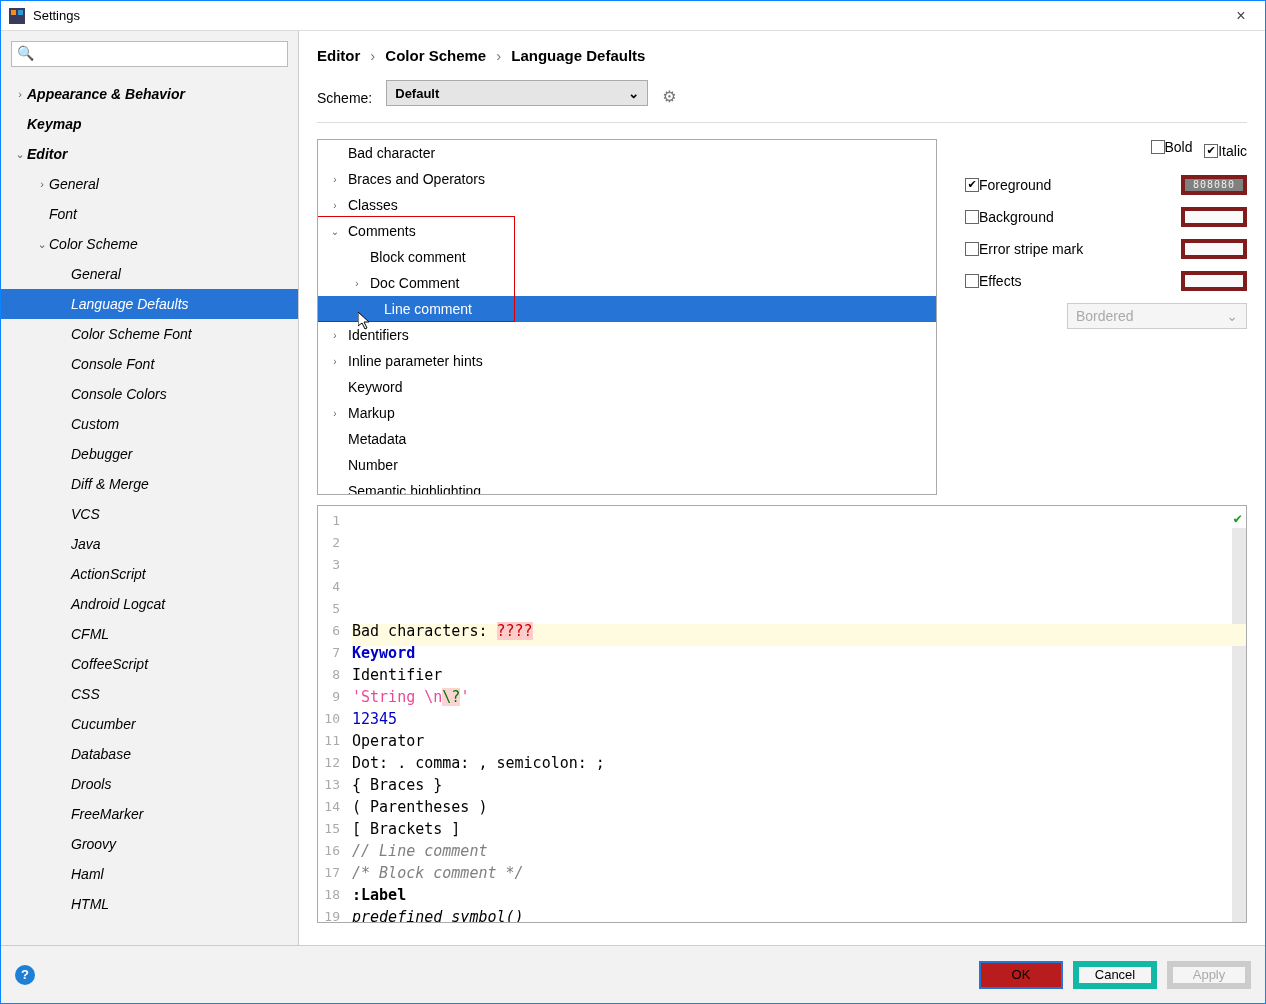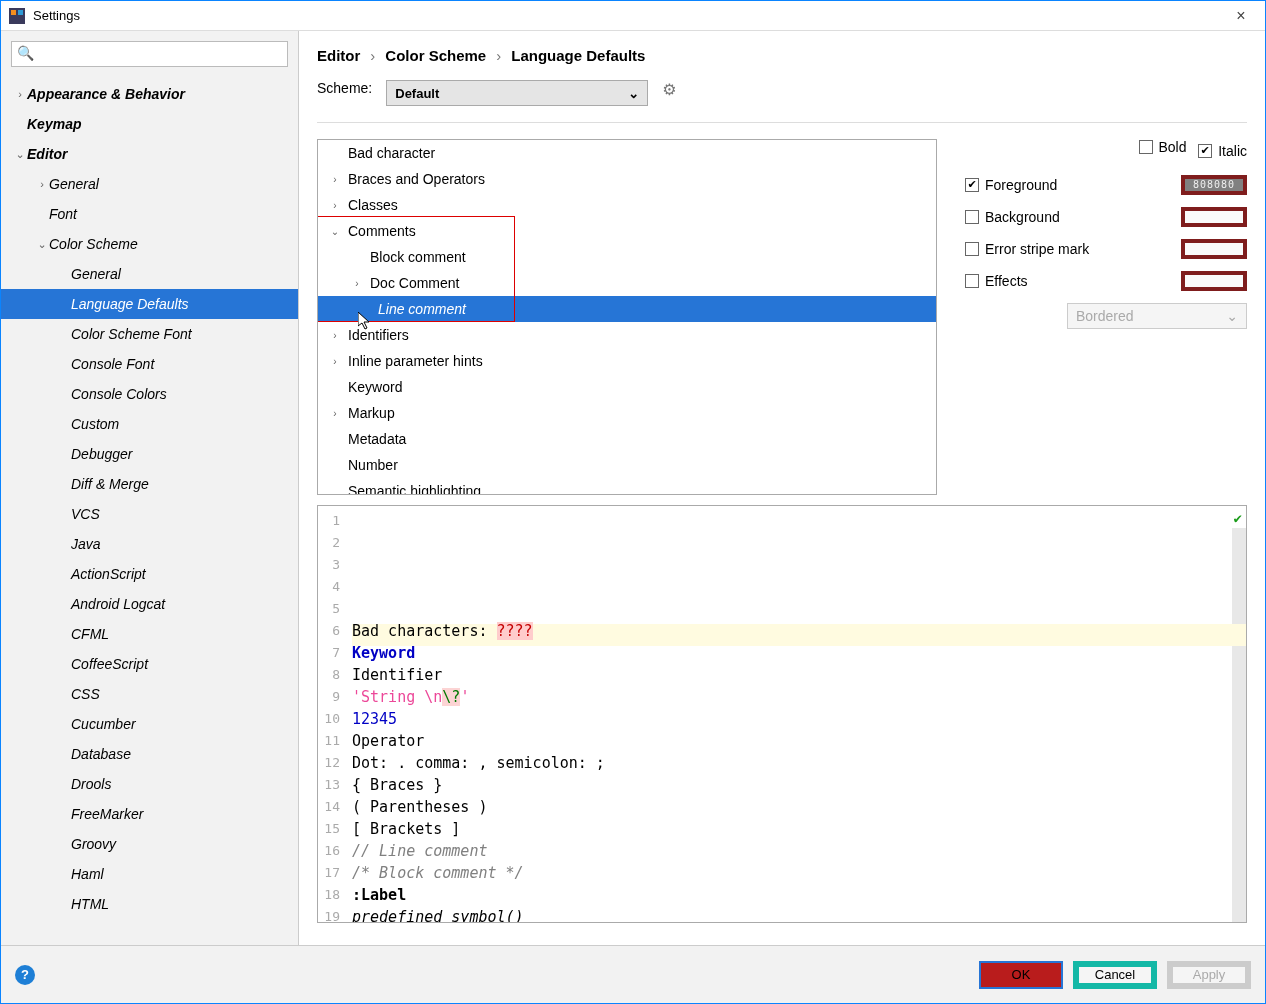--- a/index.html
+++ b/index.html
@@ -21,37 +21,37 @@
 .tree-item.selected { background: #2675d6; color:#fff; }
 .tg { width:14px; text-align:center; color:#666; font-size:11px; }
 .tree-item.selected .tg { color:#fff; }
 .indent0 { padding-left: 12px; }
 .indent1 { padding-left: 34px; }
 .indent2 { padding-left: 56px; }
 .right-panel { flex:1; display:flex; flex-direction:column; padding: 12px 18px 0 18px; min-width:0;}
 .breadcrumb { display:flex; align-items:center; gap:10px; font-size:15px; padding:4px 0 10px 0; }
 .breadcrumb .crumb { font-weight:600; }
 .breadcrumb .sep { color:#777; }
-.scheme-row { display:flex; align-items:flex-start; gap:14px; padding:6px 0 16px 0; border-bottom:1px solid #ddd;}
+.scheme-row { display:flex; align-items:flex-end; gap:14px; padding:6px 0 16px 0; border-bottom:1px solid #ddd;}
 .scheme-label { font-size:14px; }
 .scheme-select { width:262px; height:26px; border:1px solid #aaa; background:#e5e5e5; display:flex; align-items:center; padding:0 8px; font-weight:600; justify-content:space-between; cursor:pointer;}
 .gear { color:#777; cursor:pointer; font-size:16px;}
 .detail-row { display:flex; gap:28px; margin-top:16px; min-height:0;}
 .cat-tree-wrap { width: 620px; height: 356px; border:1px solid #aaa; background:#fff; overflow-y:auto; position:relative;}
 .cat-item { display:flex; align-items:center; height:26px; cursor:pointer; font-size:14px;}
 .cat-item .ct { width:14px; text-align:center; color:#666; font-size:10px; margin-left:6px;}
 .cat-item.selected { background:#2675d6; color:#fff;}
 .cat-item.selected .ct { color:#fff; }
 .ci0 { padding-left: 4px;}
 .ci1 { padding-left: 26px;}
 .highlight-box { position:absolute; border:1px solid #d00; pointer-events:none;}
 .props { flex:1; padding-top:0; font-size:14px;}
 .font-style-row{ text-align:right; margin-bottom:10px;}
 .prop-row { display:flex; align-items:center; height:32px; justify-content:space-between;}
-.chk { display:inline-flex; align-items:center; gap:6px; cursor:pointer;}
+.chk { display:inline-flex; align-items:center; cursor:pointer;}
 .chkbox { width:14px; height:14px; border:1px solid #666; display:inline-flex; align-items:center; justify-content:center; font-size:11px; color:#000; background:#fff;}
 .swatch { width:66px; height:20px; border:4px solid #7f1d1d; background:#fafafa; display:inline-flex; align-items:center; justify-content:center; font-size:10px; color:#fff;}
 .swatch.fg { background:#808080; color:#eee; letter-spacing:1px; font-family:monospace;}
 .effects-select { width:180px; height:26px; border:1px solid #ccc; background:#f5f5f5; color:#aaa; display:flex; align-items:center; padding:0 8px; justify-content:space-between; margin-top:6px; margin-left:auto;}
 .preview { margin-top:10px; border:1px solid #aaa; background:#fff; height: 418px; display:flex; font-family: "Consolas", monospace; font-size:15px; overflow:hidden; position:relative;}
 .gutter { width:28px; background:#fff; color:#aaa; text-align:right; padding:4px 6px 0 0; line-height:22px; font-size:13px;}
 .code { flex:1; padding:4px 0 0 6px; line-height:22px; white-space:pre; overflow:hidden; position:relative;}
 .badchar { background:#ffcccc; color:#c40000;}
 .kw { color:#0000c4; font-weight:700;}
 .str { color:#ec4899; font-weight:400;}
@@ -249,21 +249,21 @@
           <div class="cat-item ci1">
             <span class="ct"></span>
             <span style="margin-left: 6px;">Block comment</span>
           </div>
           <div class="cat-item ci1">
             <span class="ct">›</span>
             <span style="margin-left: 6px;">Doc Comment</span>
           </div>
           <div class="cat-item ci1 selected">
             <span class="ct"></span>
-            <span style="margin-left: 14px; font-style: italic;">Line comment</span>
+            <span style="margin-left: 20px;">Line comment</span>
           </div>
           <div class="cat-item ci0">
             <span class="ct">›</span>
             <span style="margin-left: 6px;">Identifiers</span>
           </div>
           <div class="cat-item ci0">
             <span class="ct">›</span>
             <span style="margin-left: 6px;">Inline parameter hints</span>
           </div>
           <div class="cat-item ci0">

